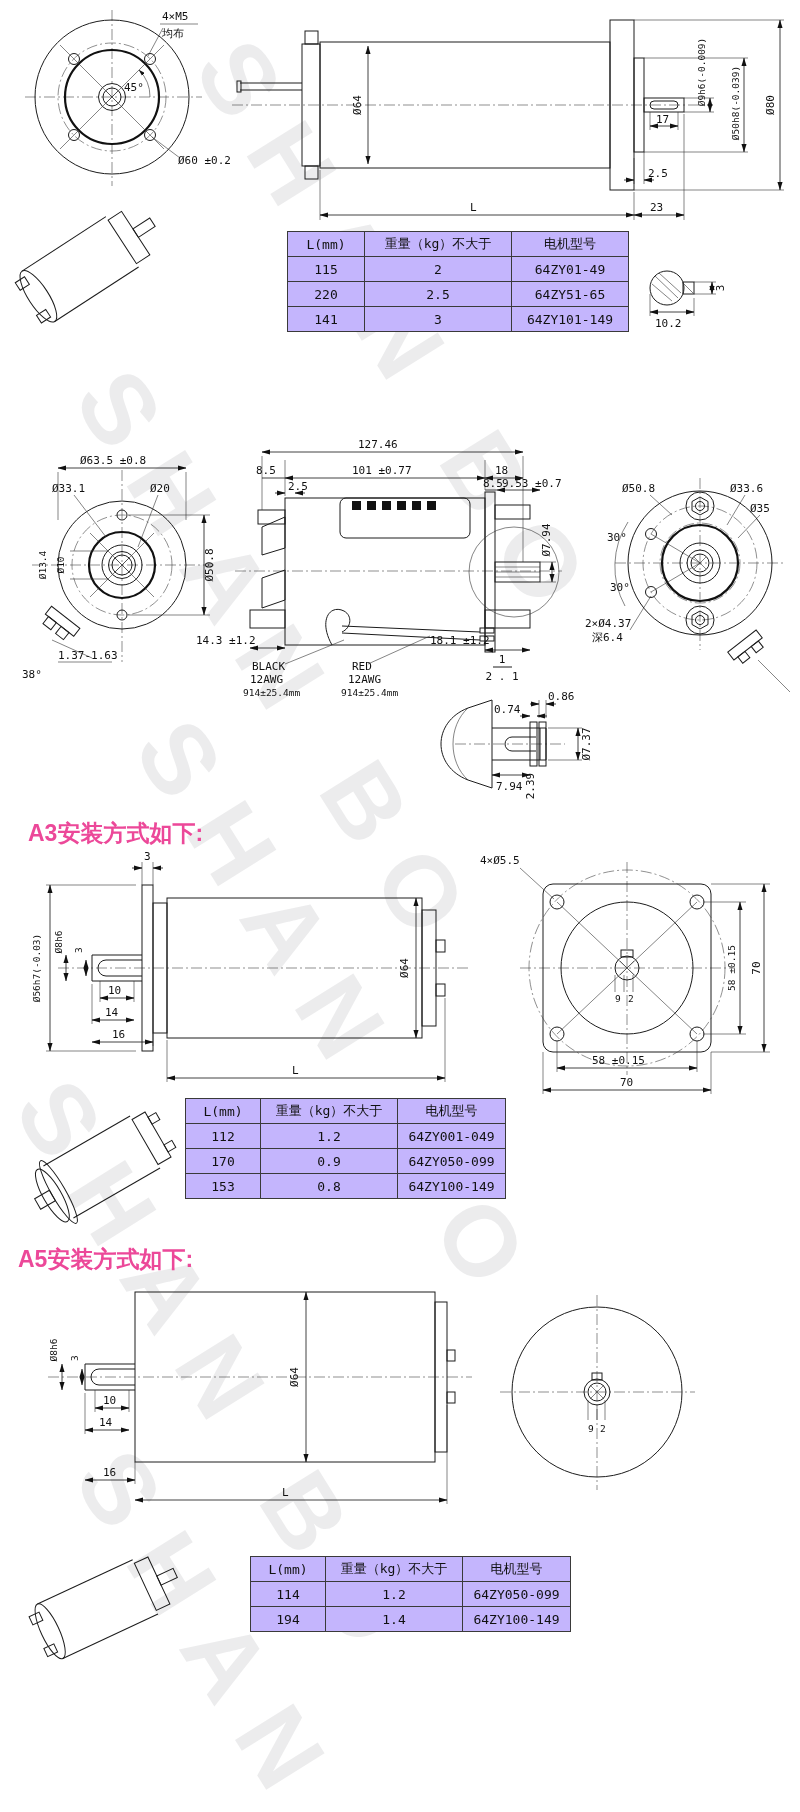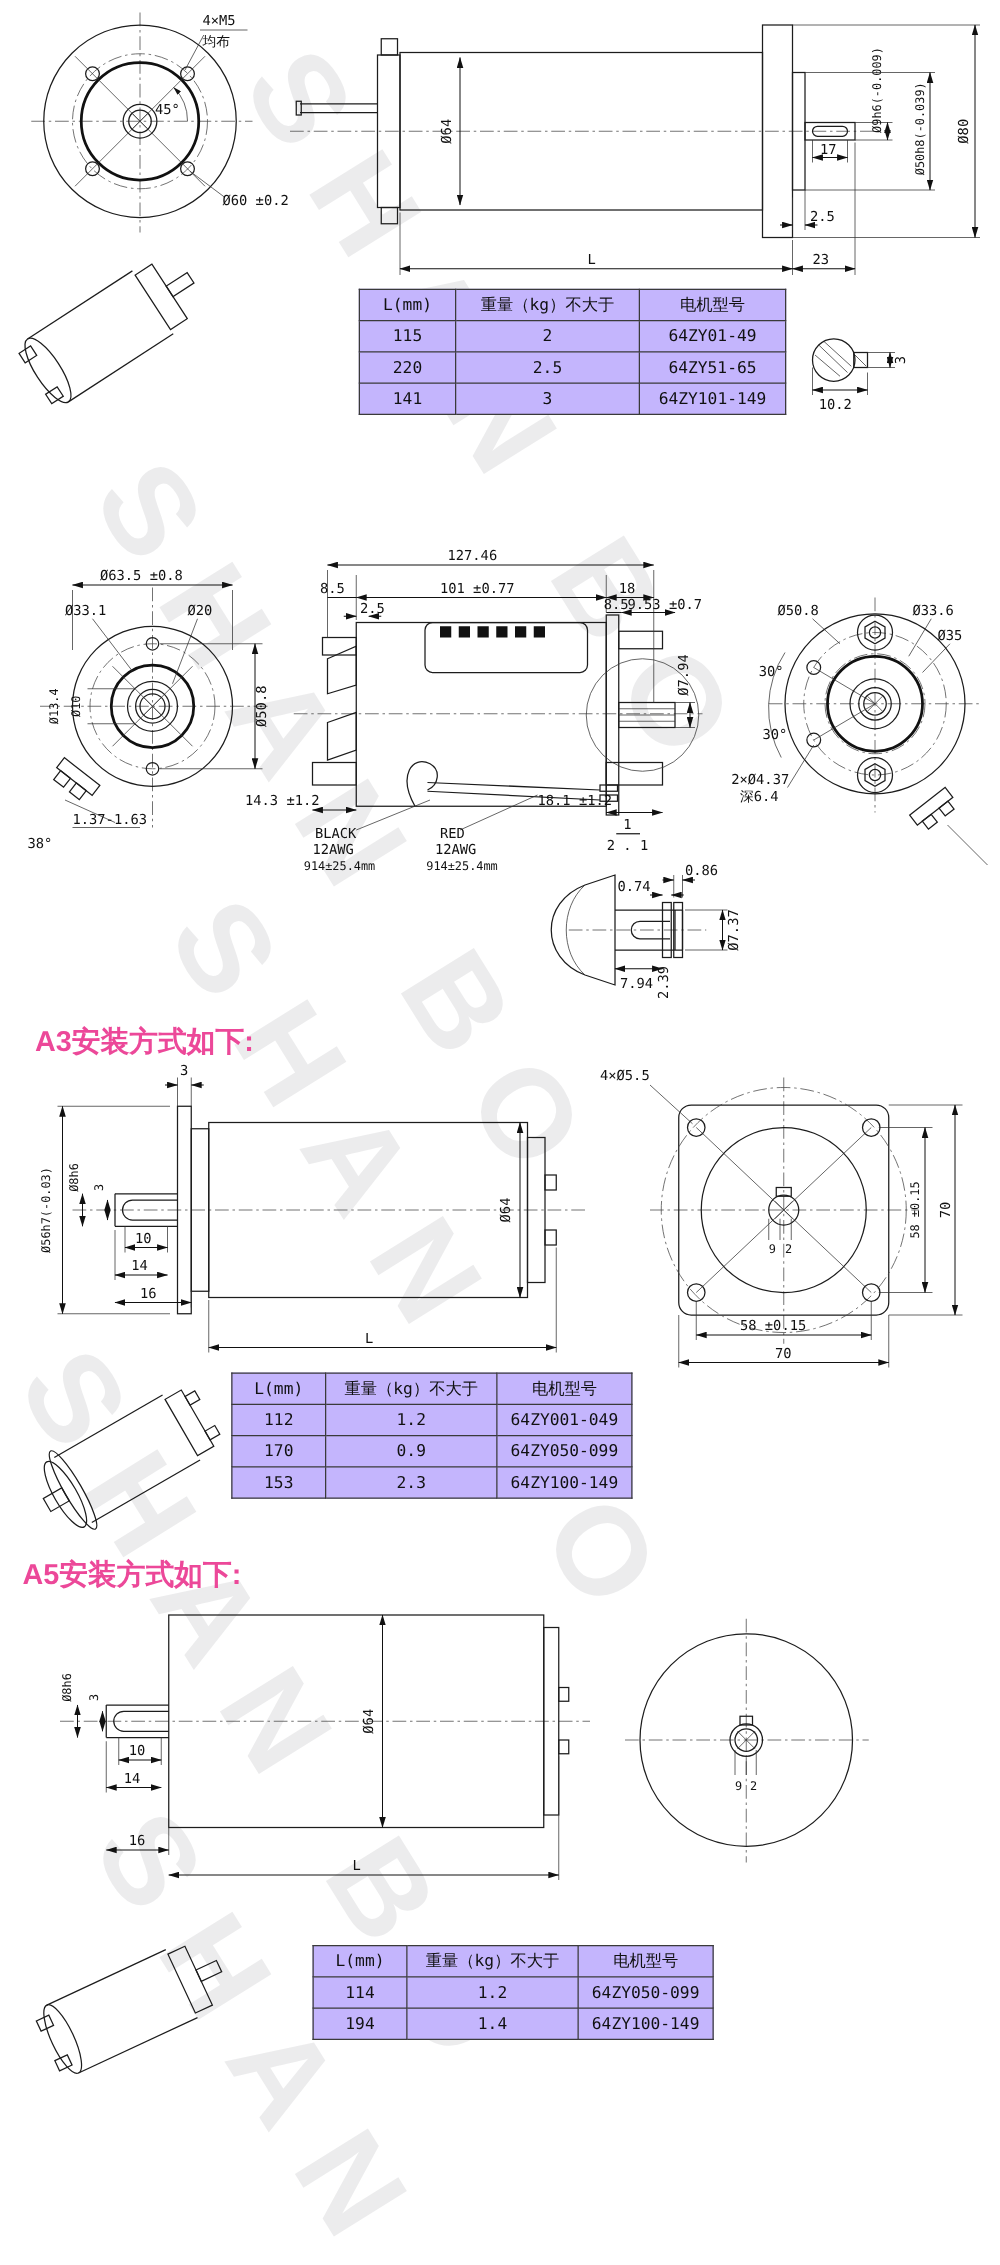--- a/index.html
+++ b/index.html
@@ -514,21 +514,21 @@
       <td>1.2</td>
       <td>64ZY001-049</td>
     </tr>
     <tr>
       <td>170</td>
       <td>0.9</td>
       <td>64ZY050-099</td>
     </tr>
     <tr>
       <td>153</td>
-      <td>2.3</td>
+      <td>0.8</td>
       <td>64ZY100-149</td>
     </tr>
   </tbody>
     </table>
 
   <table class="spec" style="left:250px;top:1556px;">
     <tbody>
         <tr>
       <th style="width:70px">L(mm)</th>
       <th style="width:132px">重量（kg）不大于</th>

